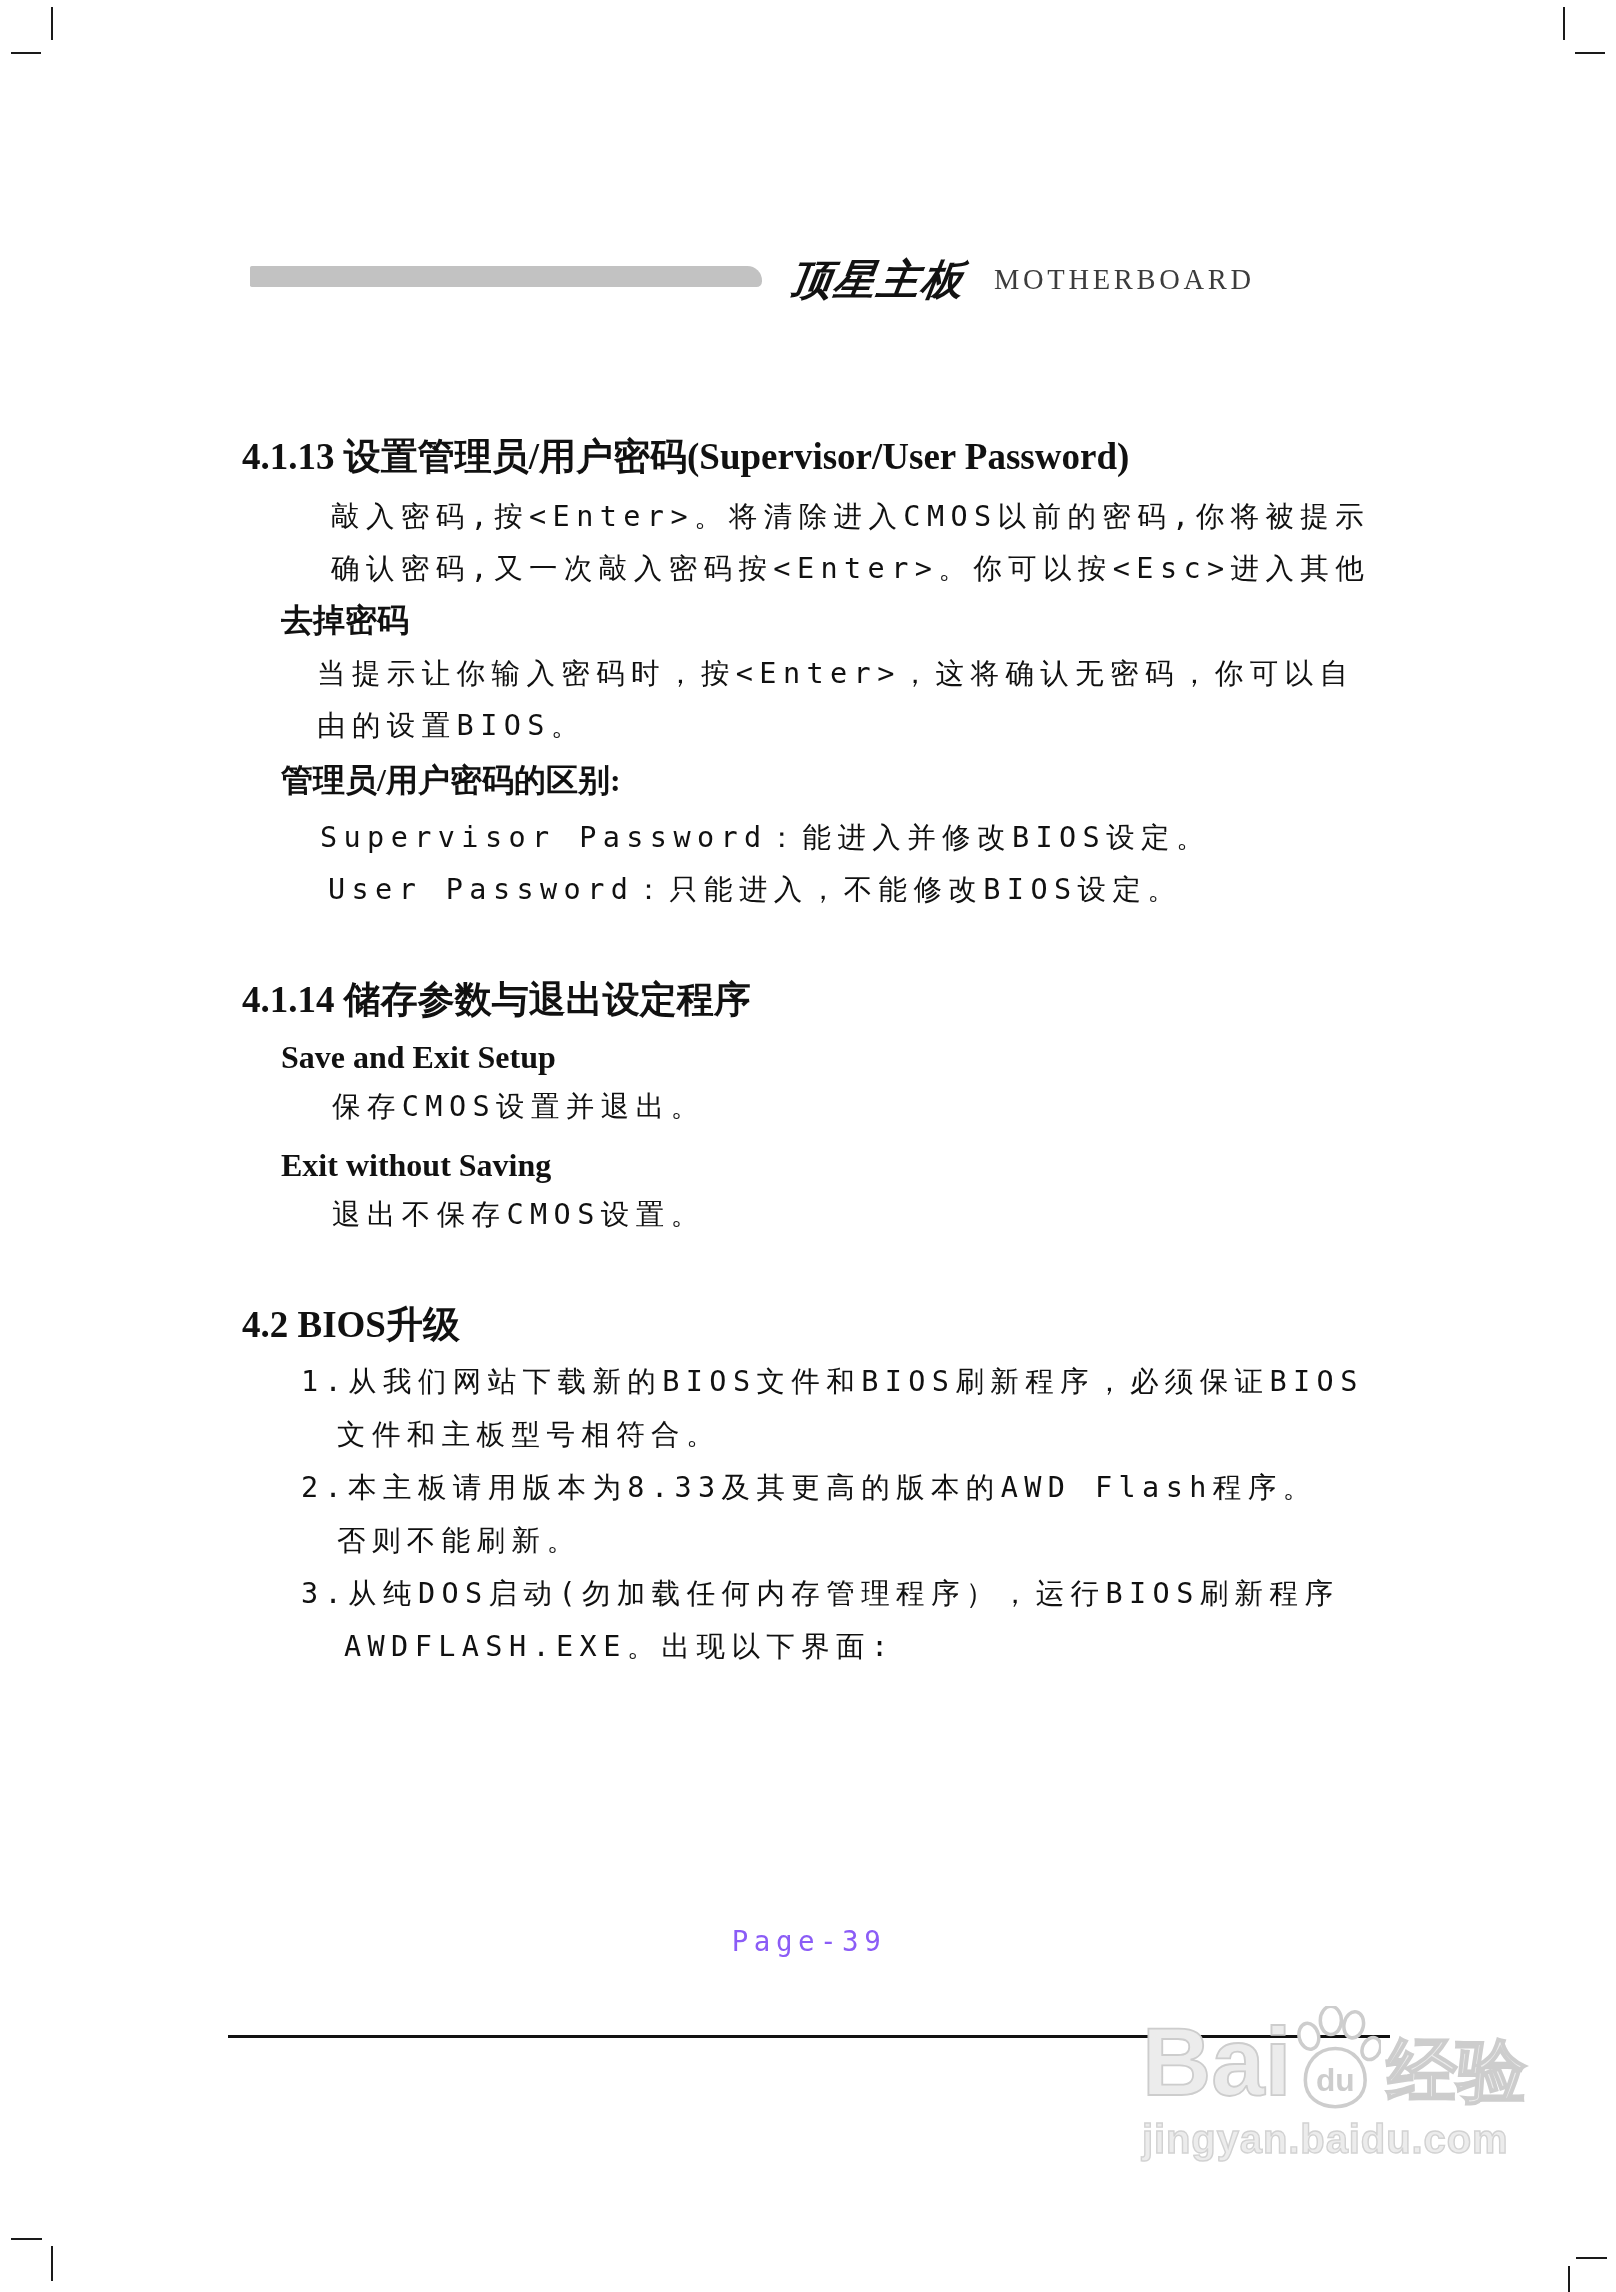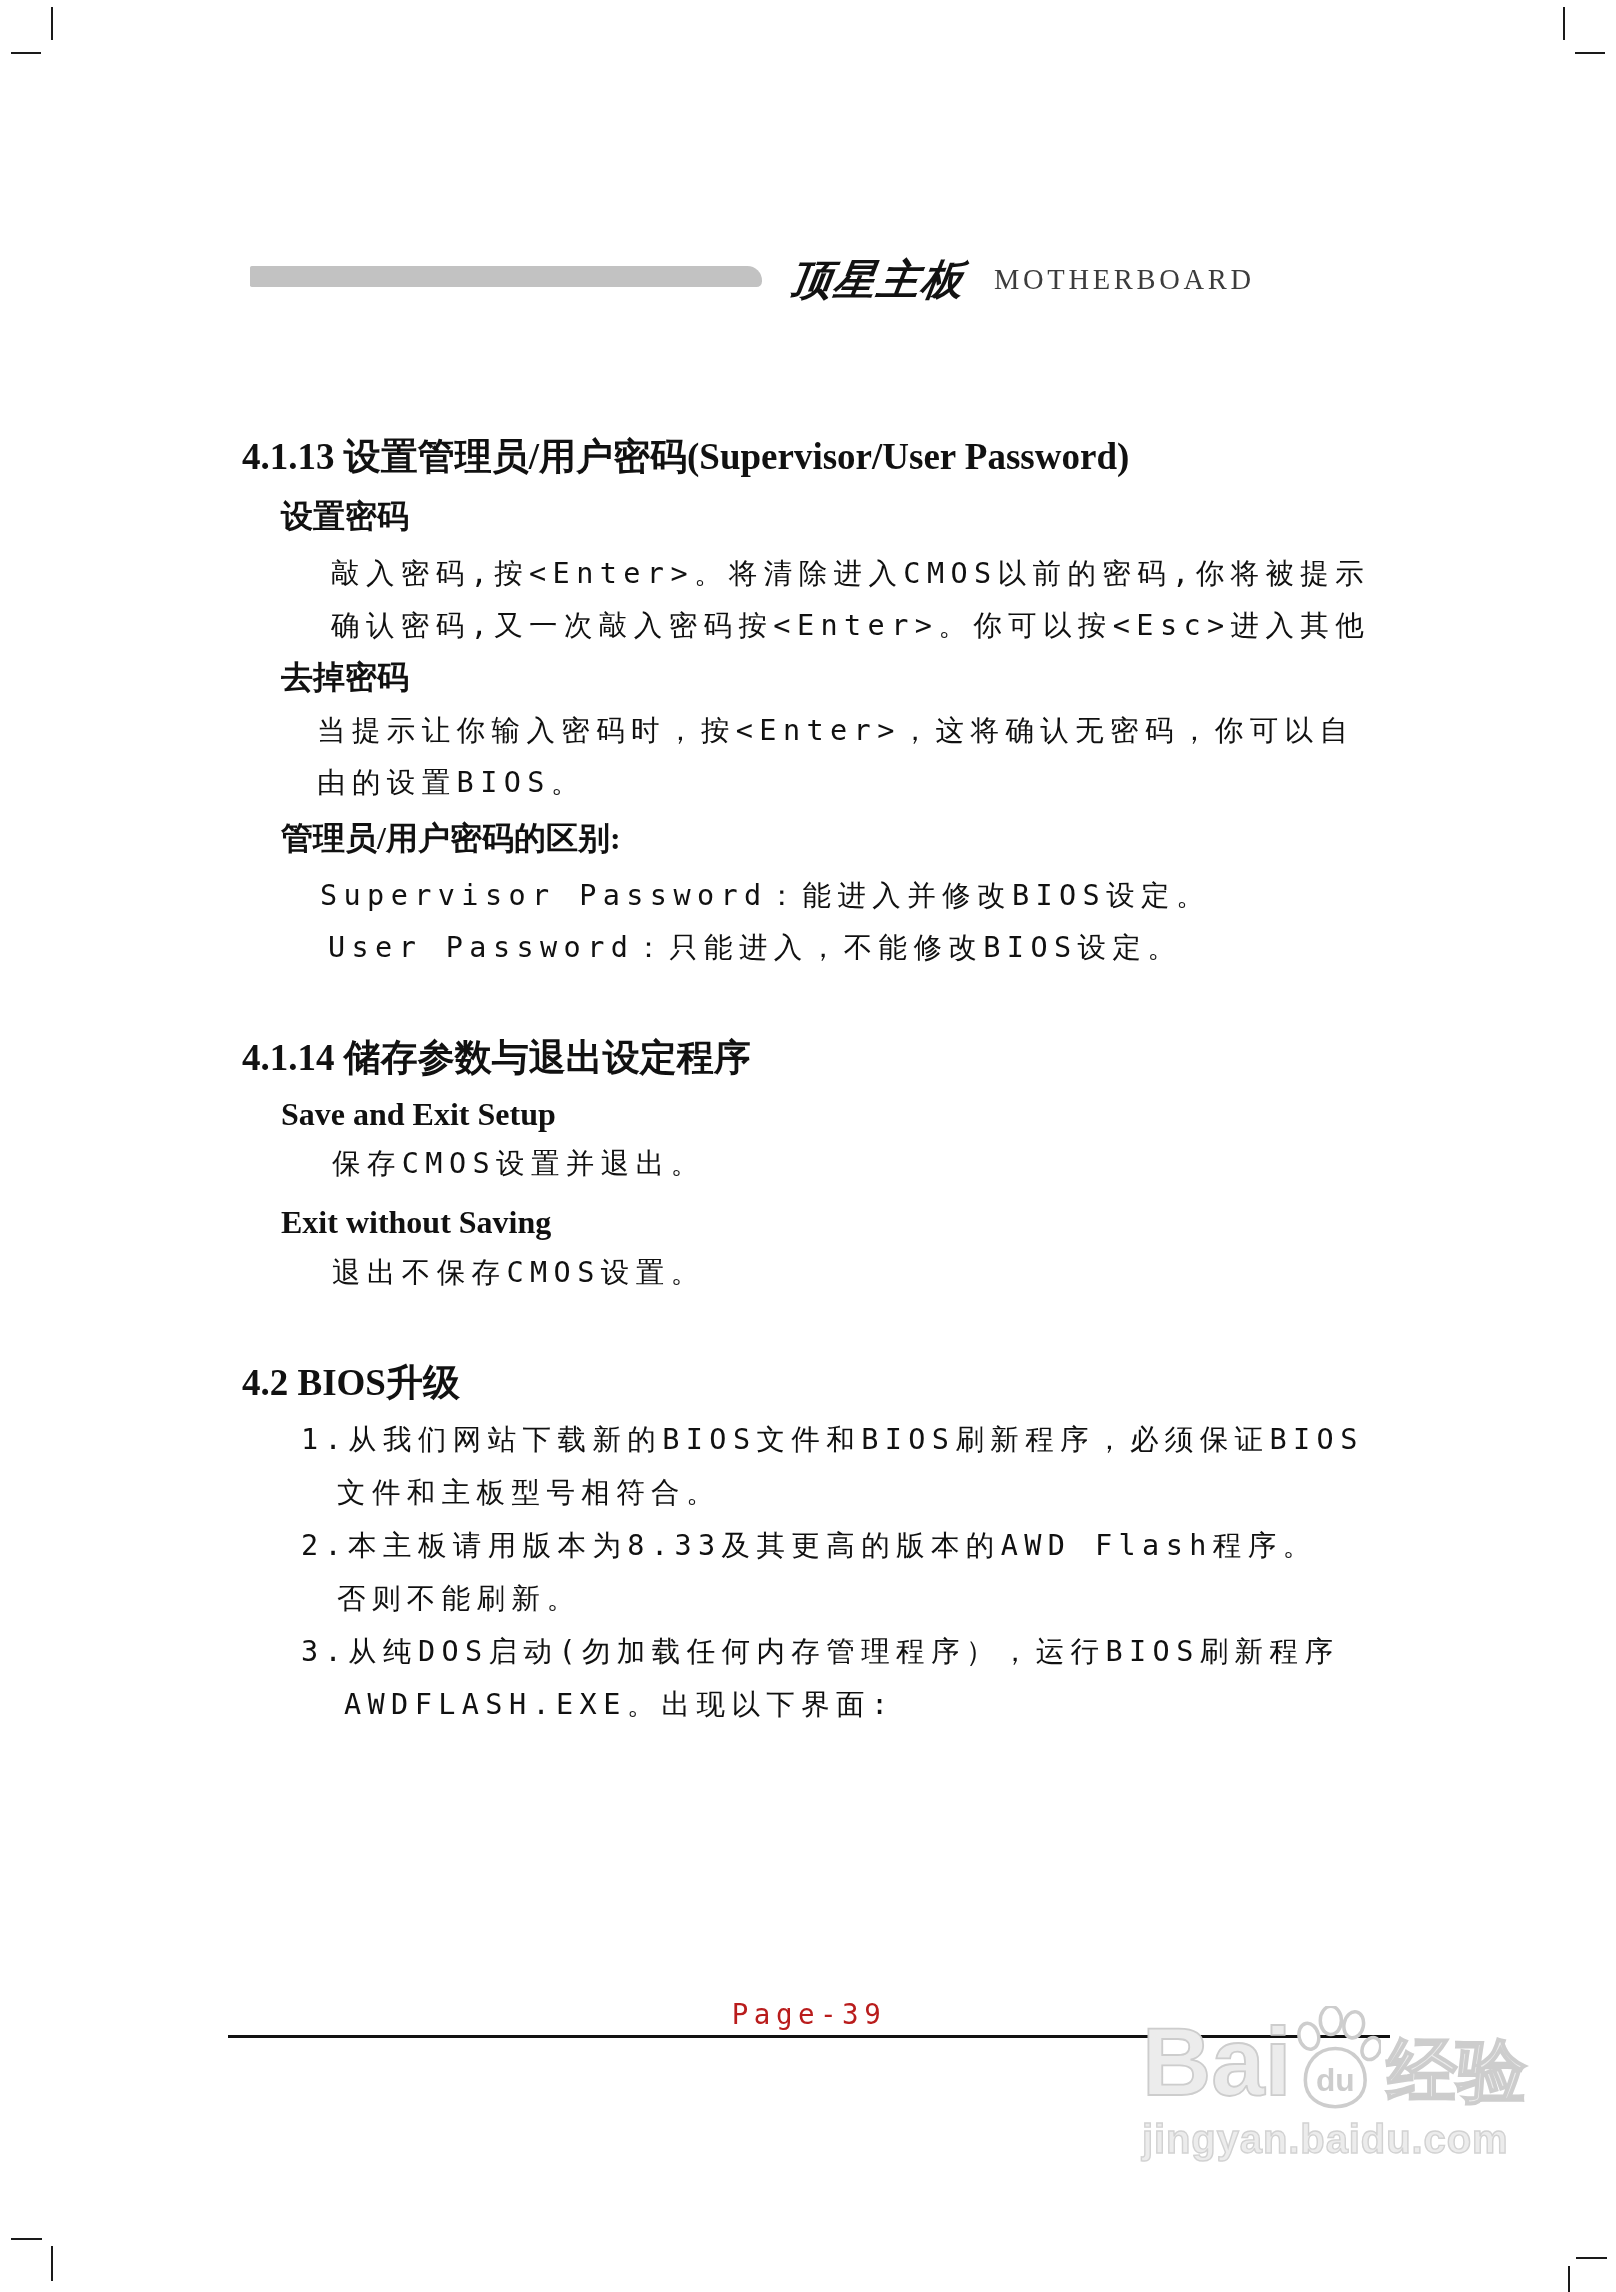--- a/index.html
+++ b/index.html
@@ -26,22 +26,22 @@
       letter-spacing:6.4px;margin:0 0 0 331px;white-space:nowrap;}
   .bl2{line-height:53px;}
   .first{margin-top:435px;}
   .mt4{margin-top:3.7px}.mt5{margin-top:4.6px}.mt9{margin-top:8.3px}.mt13{margin-top:12px}
   .mt16{margin-top:14.7px}.mt19{margin-top:17.4px}.mt67{margin-top:62px}
   .lx328{margin-left:301px}.lx345{margin-left:317px}.lx348{margin-left:320px}.lx357{margin-left:328px}
   .lx362{margin-left:332px}.lx367{margin-left:337px}.lx375{margin-left:344px}
 
   
   .rule{position:absolute;left:228px;top:2035px;width:1162px;height:2.8px;background:#111;}
-  .pageno{position:absolute;left:228px;top:1998px;width:1162px;text-align:center;
-      font-family:"DejaVu Sans Mono","Liberation Mono",monospace;font-size:27.5px;letter-spacing:5.5px;color:#b91c1c;}
+  .pageno{position:absolute;left:228px;top:1925px;width:1162px;text-align:center;
+      font-family:"DejaVu Sans Mono","Liberation Mono",monospace;font-size:27.5px;letter-spacing:5.5px;color:#8b5cf6;}
 
   
   .wm{position:absolute;left:1142px;top:2000px;width:404px;
       font-family:"Liberation Sans","DejaVu Sans",sans-serif;font-weight:700;}
   .wm-row{display:flex;align-items:flex-end;height:110px;}
   .wm-bai{font-size:96px;line-height:1;color:#ececec;-webkit-text-stroke:1.8px #cdcdcd;}
   .wm-paw{width:88px;height:108px;margin:0 1.8px -3.7px 1.8px;flex:0 0 auto;}
   .wm-jy{font-size:70px;line-height:1;margin:0 0 3.7px 3.7px;color:#ececec;-webkit-text-stroke:1.8px #cdcdcd;}
   .wm-url{font-size:40px;line-height:1;margin-top:9.2px;color:#ececec;-webkit-text-stroke:1.4px #d2d2d2;
       letter-spacing:0.9px;}
@@ -62,21 +62,20 @@
 
   <header>
     <div class="hbar"></div>
     <div class="brand-cn">顶星主板</div>
     <div class="brand-en">MOTHERBOARD</div>
   </header>
 
   <main class="content">
 
     <div class="h2 first">4.1.13 设置管理员/用户密码(Supervisor/User Password)</div>
-    <div class="sub mt19">设置密码</div>
     <div class="bl mt13">敲入密码,按&lt;Enter&gt;。将清除进入CMOS以前的密码,你将被提示</div>
     <div class="bl">确认密码,又一次敲入密码按&lt;Enter&gt;。你可以按&lt;Esc&gt;进入其他</div>
     <div class="sub mt5">去掉密码</div>
     <div class="bl mt9 lx345">当提示让你输入密码时，按&lt;Enter&gt;，这将确认无密码，你可以自</div>
     <div class="bl lx345">由的设置BIOS。</div>
     <div class="sub mt9">管理员/用户密码的区别:</div>
     <div class="bl mt13 lx348">Supervisor Password：能进入并修改BIOS设定。</div>
     <div class="bl lx357">User Password：只能进入，不能修改BIOS设定。</div>
 
     <div class="h2 mt67">4.1.14 储存参数与退出设定程序</div>

